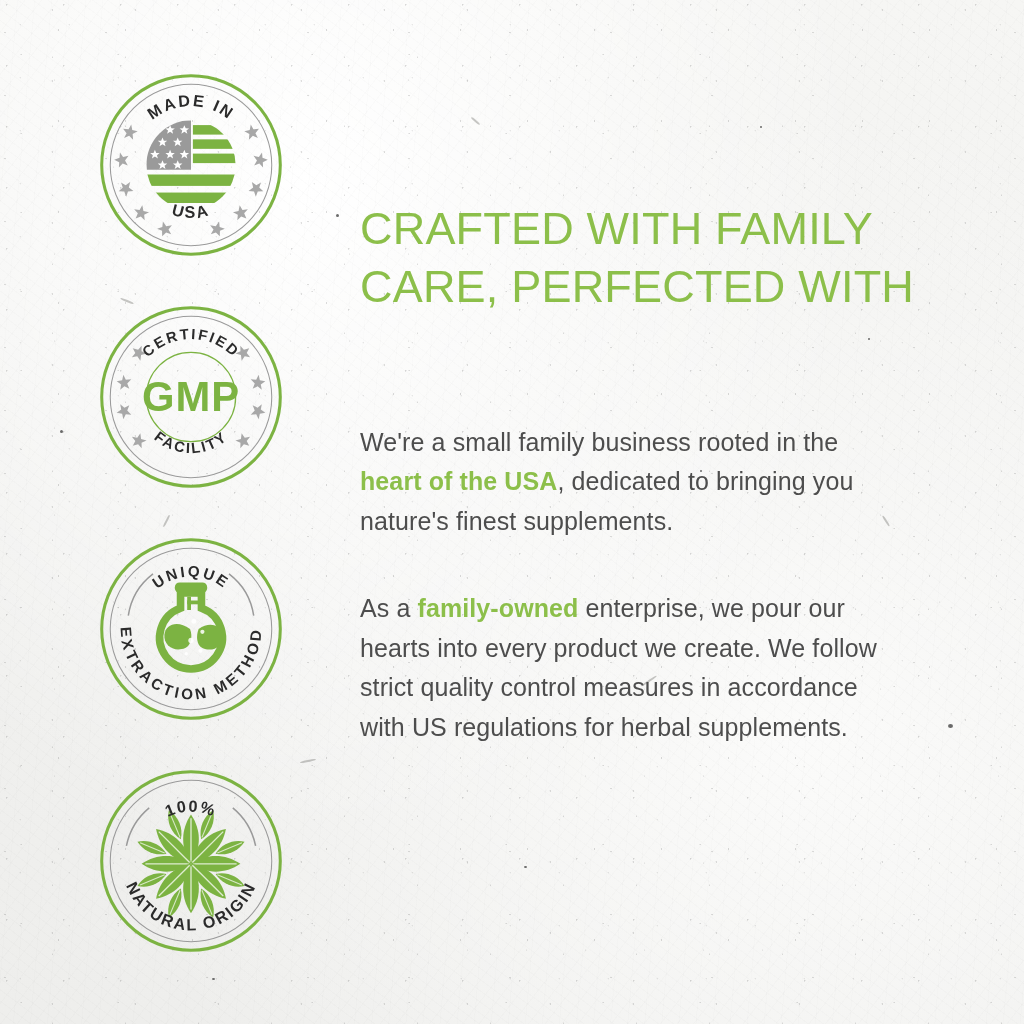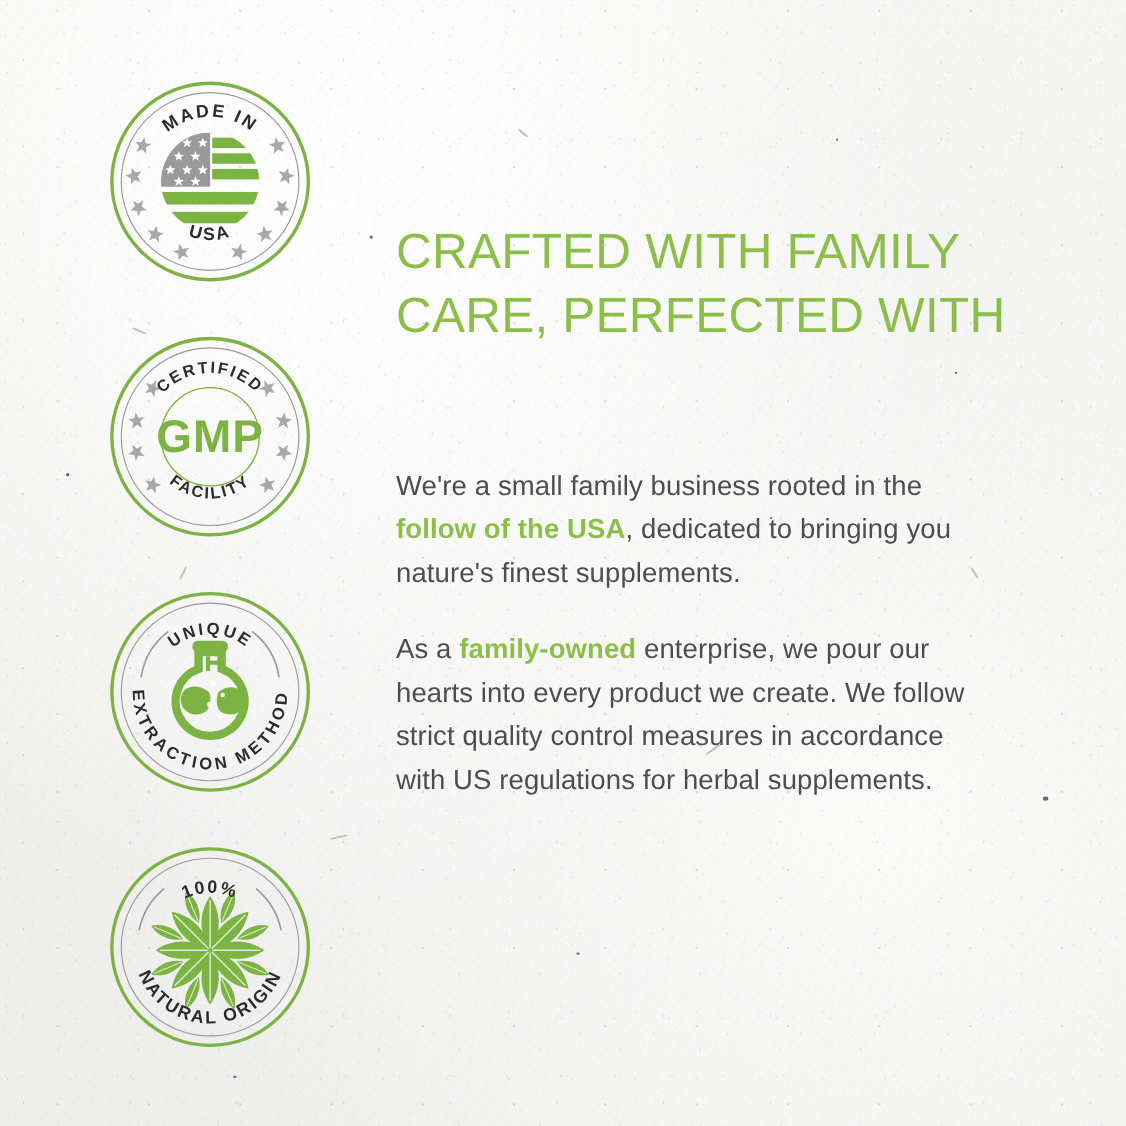--- a/index.html
+++ b/index.html
@@ -84,21 +84,21 @@
   }
   #body{ margin-top:50px; width:520px; }
   .para{
     color:#4d4d4d;
     font-family:"Liberation Sans", sans-serif;
     font-weight:400;
     font-size:25px;
     line-height:1.58;
     letter-spacing:.1px;
   }
-  .para + .para{ margin-top:30px; }
+  .para + .para{ margin-top:48px; }
   .hl{ color:#8cbf4a; font-weight:700; }
 </style>
 </head>
 <body>
 
 <div id="page">
 
   <div class="tex tex-base"></div>
   <div class="tex tex-fiber"></div>
   <div class="tex tex-grain"></div>
@@ -391,18 +391,18 @@
 
   <div id="content">
 
     <h1 id="headline">
       <span>CRAFTED WITH FAMILY</span><br>
       <span>CARE, PERFECTED WITH</span><br>
       <br>
     </h1>
 
     <div id="body">
-      <p class="para"><span>We're a small family business rooted in the </span><span class="hl">follow of the USA</span><span>, dedicated to bringing you nature's finest supplements.</span></p>
+      <p class="para"><span>We're a small family business rooted in the </span><span class="hl">heart of the USA</span><span>, dedicated to bringing you nature's finest supplements.</span></p>
       <p class="para"><span>As a </span><span class="hl">family-owned</span><span> enterprise, we pour our hearts into every product we create. We follow strict quality control measures in accordance with US regulations for herbal supplements.</span></p>
     </div>
 
   </div>
 </div>
 
 </body></html>

